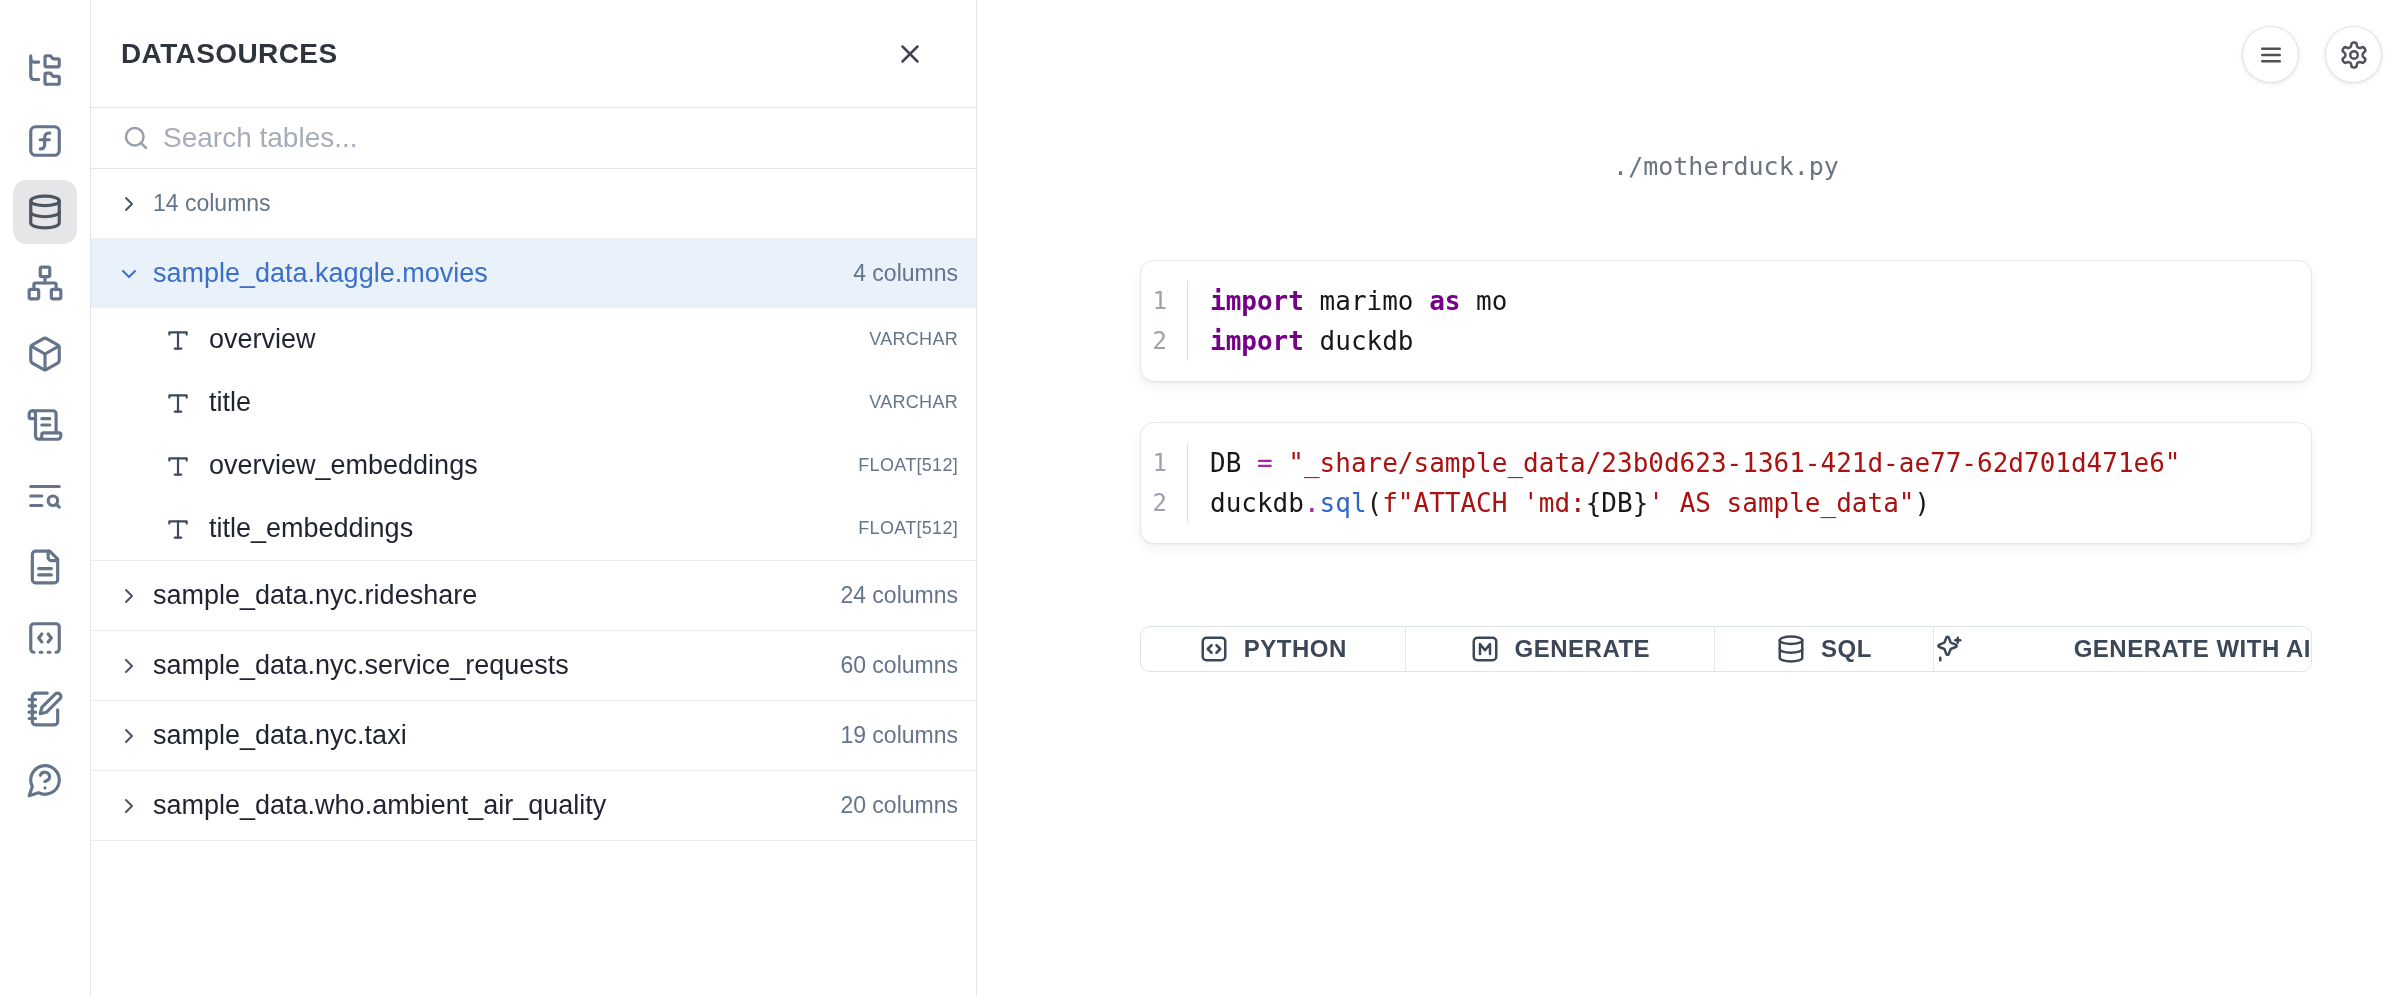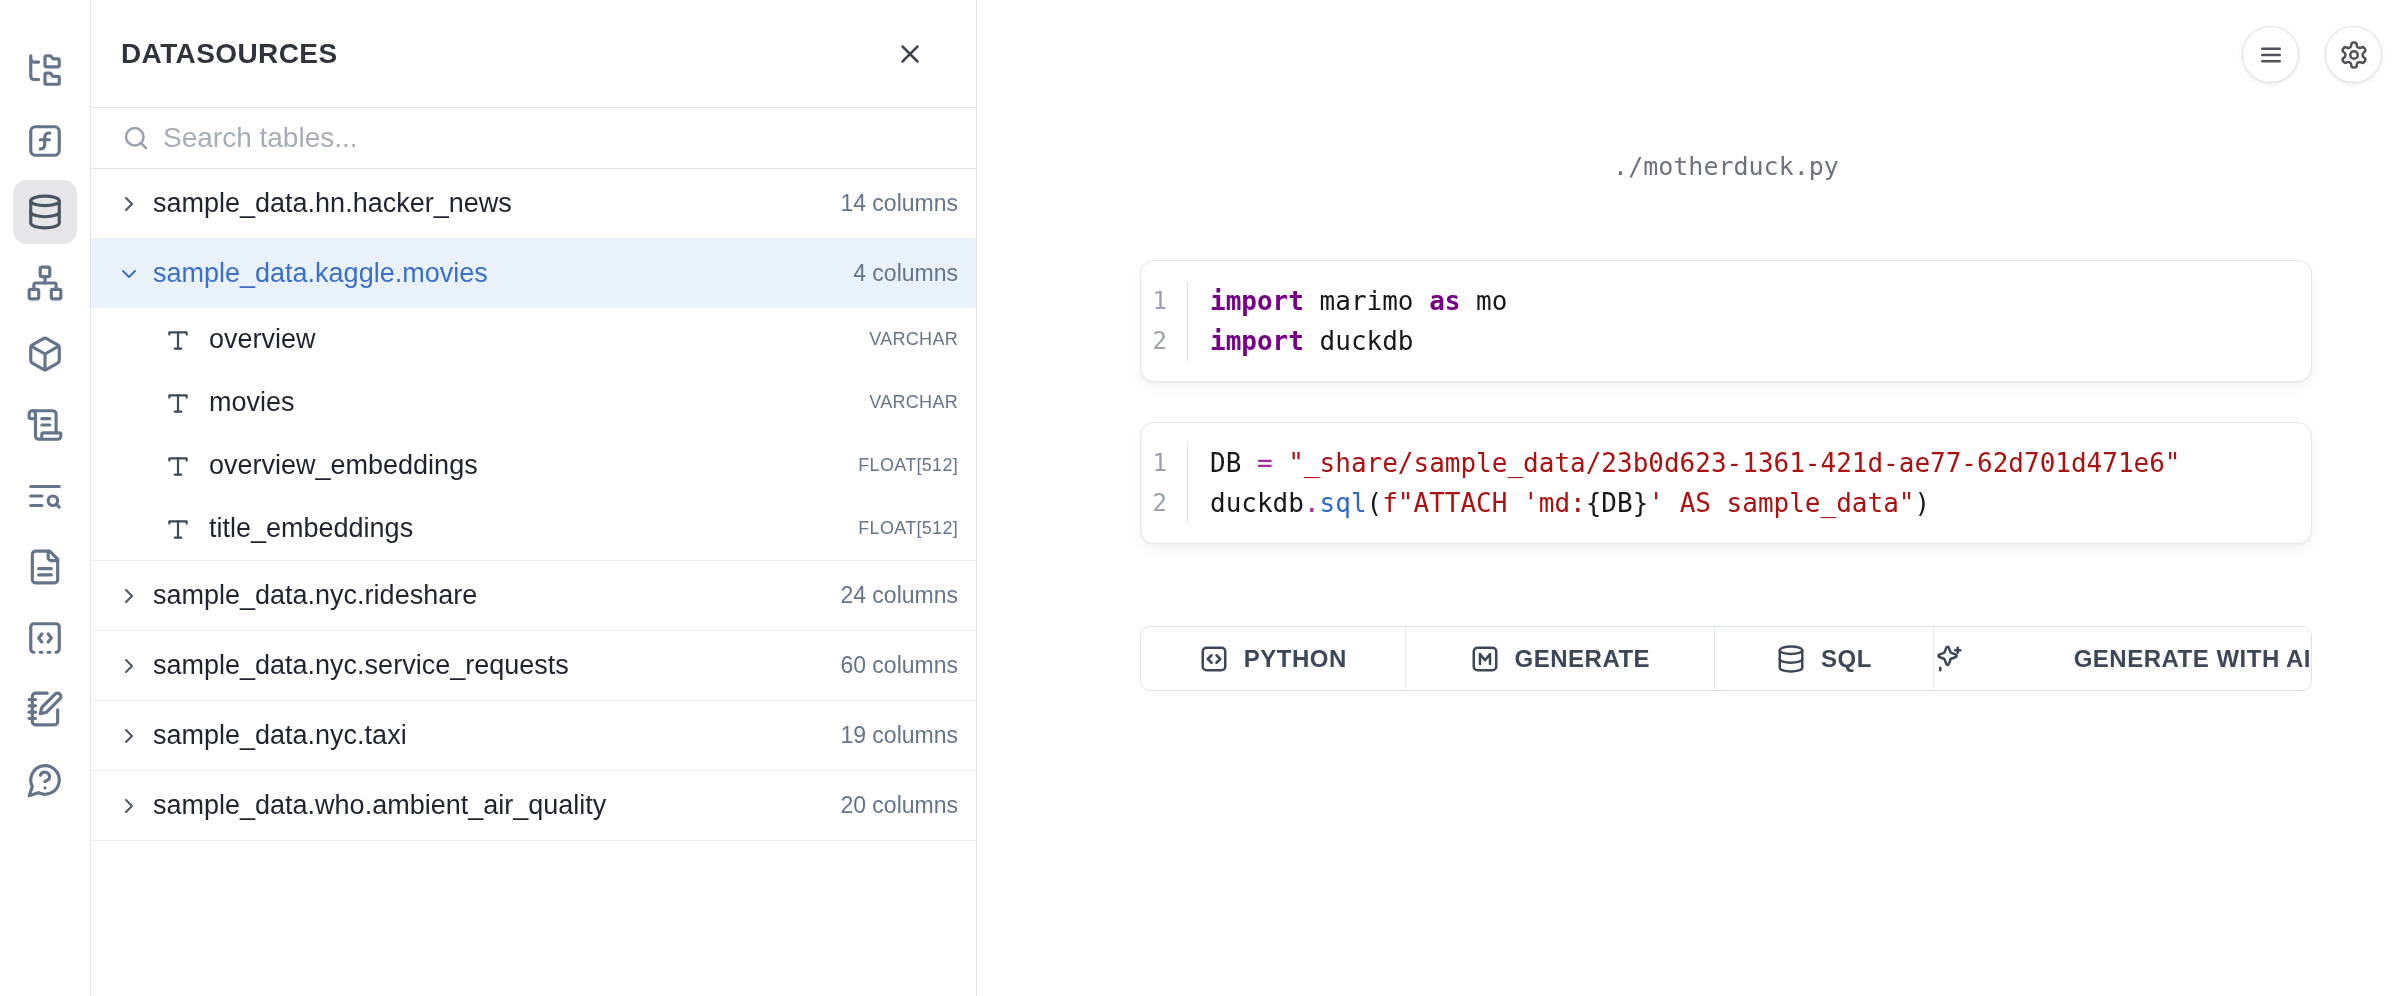--- a/index.html
+++ b/index.html
@@ -67,21 +67,21 @@
     font-family:"DejaVu Sans Mono","Liberation Mono",monospace;font-size:24px;color:#9ca3af;}
   .code-text{flex:1;border-left:1px solid #e1e1e5;padding-left:22px;
     font-family:"DejaVu Sans Mono","Liberation Mono",monospace;font-size:26px;color:#18181b;
     white-space:pre;}
   .tok-kw{color:var(--kw);font-weight:600;}
   .tok-op{color:var(--op);}
   .tok-str{color:var(--str);}
   .tok-fn{color:var(--fn);}
   .tok-pl{color:#18181b;}
 
-  .add-bar{margin-top:82px;height:65px;border:1.5px solid #dde3ed;border-radius:10px;
+  .add-bar{margin-top:82px;height:46px;border:1.5px solid #dde3ed;border-radius:10px;
     display:flex;overflow:hidden;background:#fff;}
   .add-btn{display:flex;align-items:center;justify-content:center;gap:15px;border:none;
     background:transparent;border-right:1px solid #e3e8f0;cursor:pointer;
     font-size:24px;font-weight:700;color:#3c4859;letter-spacing:.5px;
     font-family:"Liberation Sans",sans-serif;}
   .add-btn:last-child{border-right:none;}
   .add-btn svg{width:30px;height:30px;color:#3c4859;}
 </style>
 </head>
 <body>
@@ -199,21 +199,20 @@
       <input class="search-input" placeholder="Search tables..." style="">
     </div>
     <div class="table-list" id="tableList">
         <div class="table-group">
           <div class="table-row">
             <span class="chev" style="display:flex">
               <svg viewBox="0 0 24 24" fill="none" stroke="currentColor" stroke-width="2" stroke-linecap="round" stroke-linejoin="round" width="24" height="24">
                 <path d="m9 18 6-6-6-6"></path>
               </svg>
             </span>
-            <span class="table-name">sample_data.hn.hacker_news</span>
             <span class="table-meta">14 columns</span>
           </div>
         </div>
         <div class="table-group">
           <div class="table-row selected">
             <span class="chev" style="display:flex">
               <svg viewBox="0 0 24 24" fill="none" stroke="currentColor" stroke-width="2" stroke-linecap="round" stroke-linejoin="round" width="24" height="24">
                 <path d="m6 9 6 6 6-6"></path>
               </svg>
             </span>
@@ -232,21 +231,21 @@
             <span class="col-type">VARCHAR</span>
           </div>
           <div class="col-row">
             <span class="type-icon" style="display:flex">
               <svg viewBox="0 0 24 24" fill="none" stroke="currentColor" stroke-width="2" stroke-linecap="round" stroke-linejoin="round" width="26" height="26">
                 <path d="M4 7V5h16v2"></path>
                 <path d="M12 5v15"></path>
                 <path d="M9 20h6"></path>
               </svg>
             </span>
-            <span class="col-name">movies</span>
+            <span class="col-name">title</span>
             <span class="col-type">VARCHAR</span>
           </div>
           <div class="col-row">
             <span class="type-icon" style="display:flex">
               <svg viewBox="0 0 24 24" fill="none" stroke="currentColor" stroke-width="2" stroke-linecap="round" stroke-linejoin="round" width="26" height="26">
                 <path d="M4 7V5h16v2"></path>
                 <path d="M12 5v15"></path>
                 <path d="M9 20h6"></path>
               </svg>
             </span>

